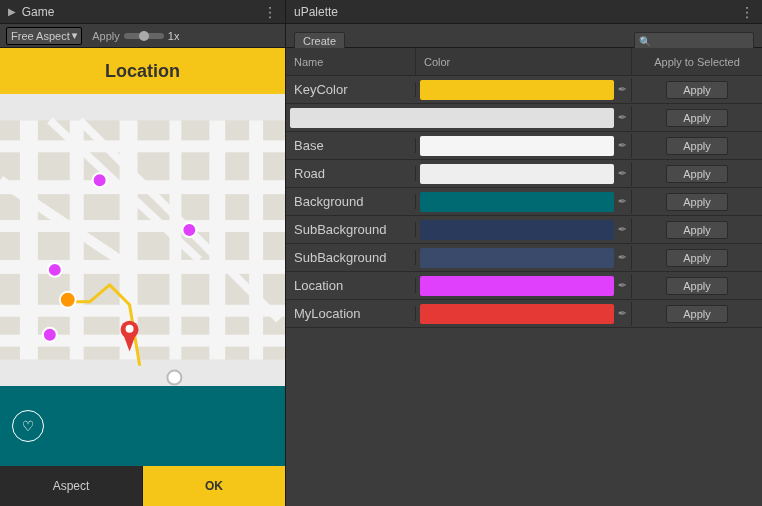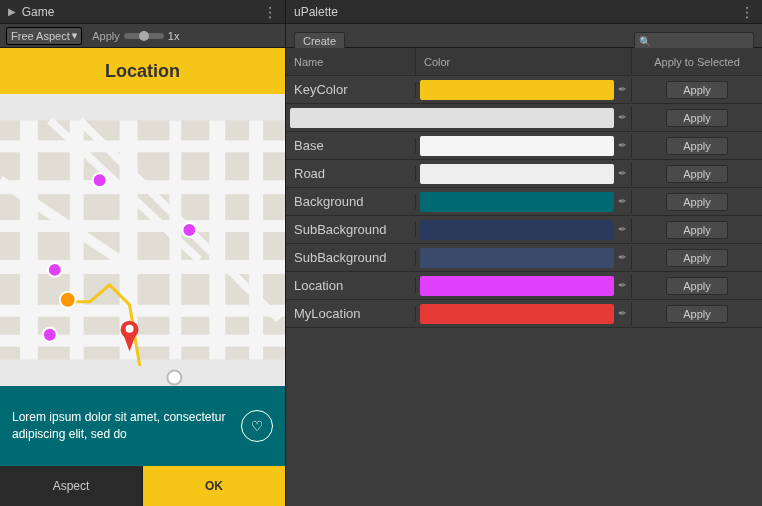--- a/index.html
+++ b/index.html
@@ -424,21 +424,20 @@
 
           <g transform="translate(130,210)">
             <ellipse cx="0" cy="0" rx="9" ry="9" fill="#e53935"></ellipse>
             <polygon points="0,22 -8,0 8,0" fill="#e53935"></polygon>
             <circle cx="0" cy="-1" r="4" fill="white"></circle>
           </g>
         </svg>
       </div>
 
       <div class="phone-bottom">
-        <div class="lorem-text">Lorem ipsum dolor sit amet, consectetur adipiscing elit, sed do</div>
         <div class="heart-btn">
           <span>♡</span>
         </div>
       </div>
 
       <div class="phone-footer">
         <button class="cancel-btn">Aspect</button>
         <button class="ok-btn">OK</button>
       </div>
 

